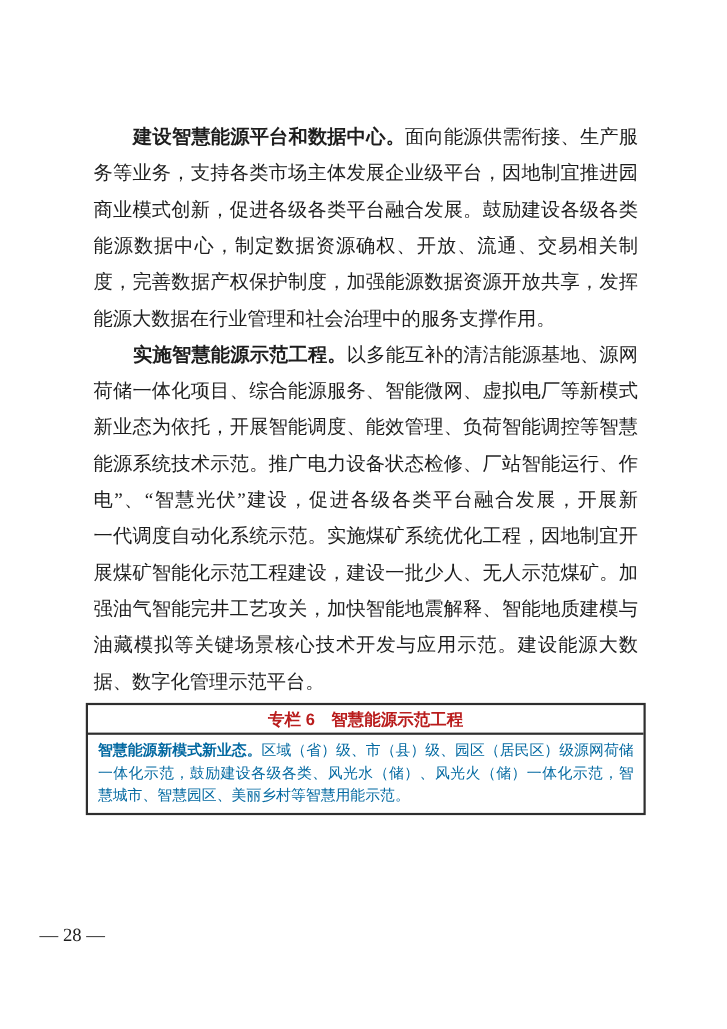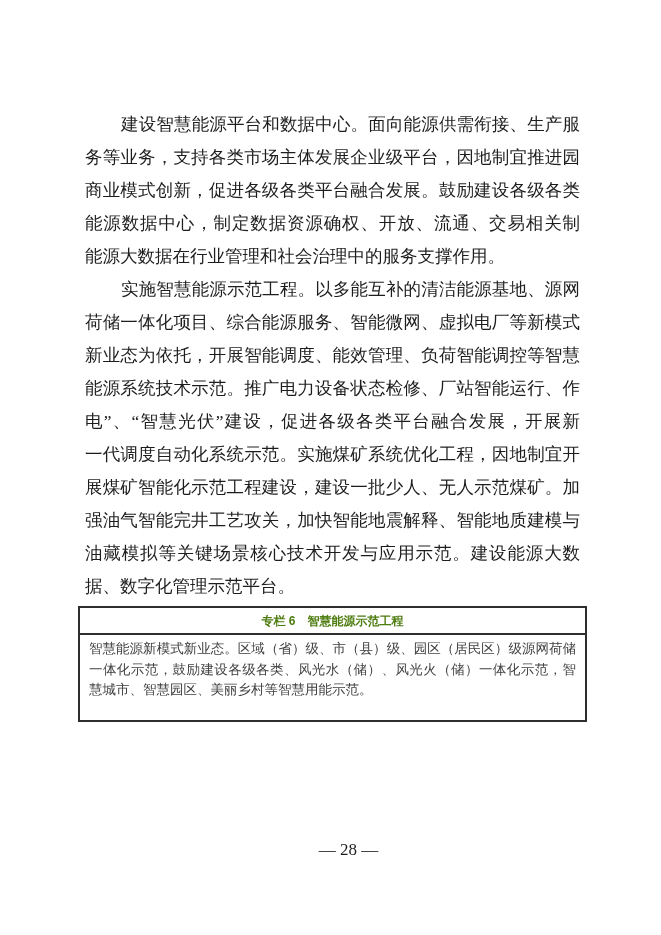--- a/index.html
+++ b/index.html
@@ -23,70 +23,70 @@
   .tline {
     font-size: 17.5px;
     height: 33px;
     line-height: 33px;
     text-align: justify;
     text-align-last: justify;
     overflow: hidden;
   }
   .tline.first { text-indent: 36px; }
   .tline.pend { text-align-last: left; }
-  .lead { font-weight: normal; }
+  .lead { font-weight: bold; }
   .callout {
     margin: 3px -7px 0 -7px;
     border: 2px solid #2e2e2e;
     background: #ffffff;
     font-family: "Liberation Sans", "DejaVu Sans", sans-serif;
   }
   .callout-title {
     text-align: center;
     font-weight: bold;
-    font-size: 12px;
+    font-size: 15px;
     line-height: 27px;
     height: 27px;
     border-bottom: 2px solid #2e2e2e;
-    color: #4d7c0f;
+    color: #b91c1c;
   }
   .callout-body {
-    padding: 4px 9px 19px 9px;
+    padding: 4px 9px 5px 9px;
     font-size: 13.5px;
-    color: #404040;
+    color: #0369a1;
   }
   .cline {
     line-height: 20.5px;
     text-align: justify;
     text-align-last: justify;
     overflow: hidden;
   }
   .cline.pend { text-align-last: left; }
   .footer {
     position: absolute;
     left: 0;
     right: 0;
     top: 840px;
-    text-align: center;
     font-size: 17px;
     color: #1d1d1d;
     padding-left: 36px;
   }
 </style>
 </head>
 <body>
 
 <div class="page">
   <div class="content">
 
     <div>
       <div class="tline first"><span class="lead">建设智慧能源平台和数据中心。</span><span>面向能源供需衔接、生产服</span></div>
       <div class="tline">务等业务，支持各类市场主体发展企业级平台，因地制宜推进园</div>
       <div class="tline">商业模式创新，促进各级各类平台融合发展。鼓励建设各级各类</div>
       <div class="tline">能源数据中心，制定数据资源确权、开放、流通、交易相关制</div>
+      <div class="tline">度，完善数据产权保护制度，加强能源数据资源开放共享，发挥</div>
       <div class="tline pend">能源大数据在行业管理和社会治理中的服务支撑作用。</div>
     </div>
 
     <div>
       <div class="tline first"><span class="lead">实施智慧能源示范工程。</span><span>以多能互补的清洁能源基地、源网</span></div>
       <div class="tline">荷储一体化项目、综合能源服务、智能微网、虚拟电厂等新模式</div>
       <div class="tline">新业态为依托，开展智能调度、能效管理、负荷智能调控等智慧</div>
       <div class="tline">能源系统技术示范。推广电力设备状态检修、厂站智能运行、作</div>
       <div class="tline">电”、“智慧光伏”建设，促进各级各类平台融合发展，开展新</div>
       <div class="tline">一代调度自动化系统示范。实施煤矿系统优化工程，因地制宜开</div>

